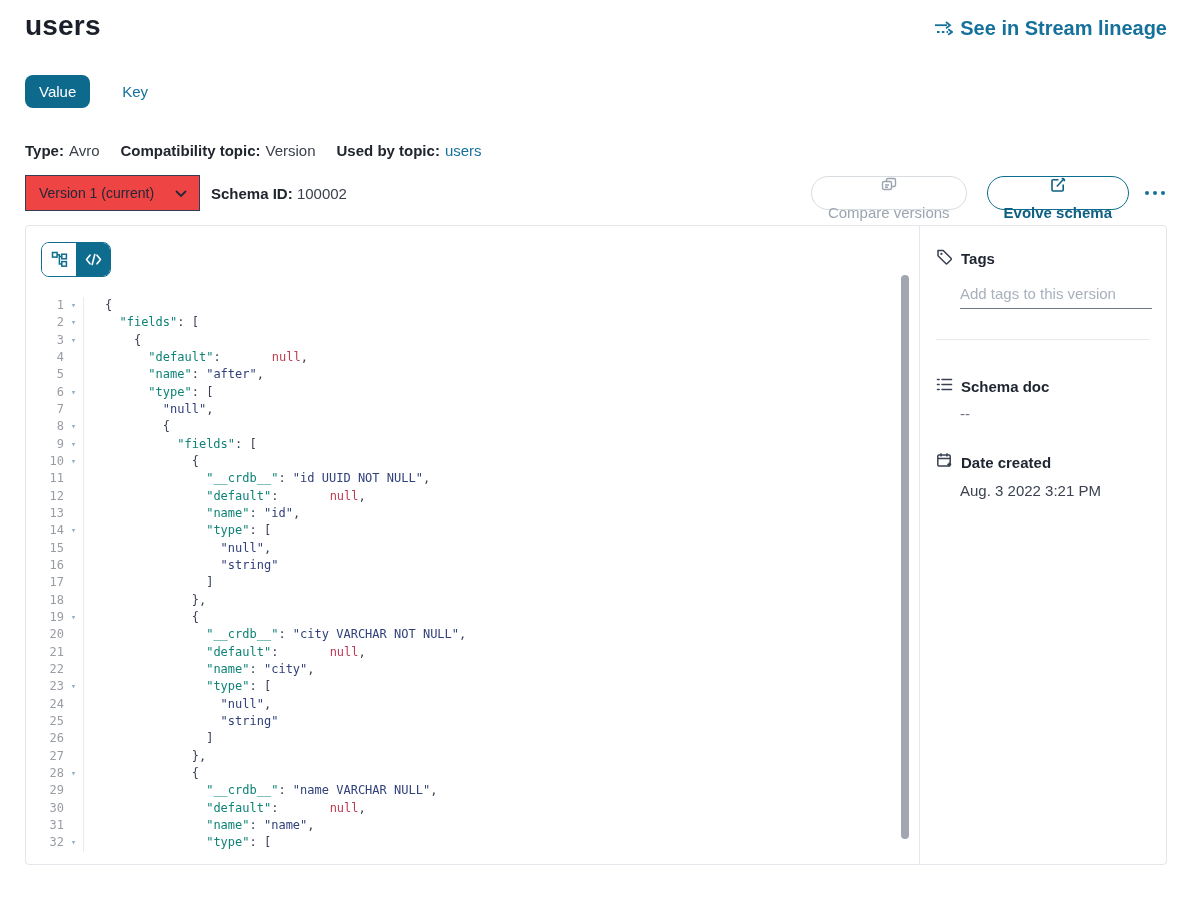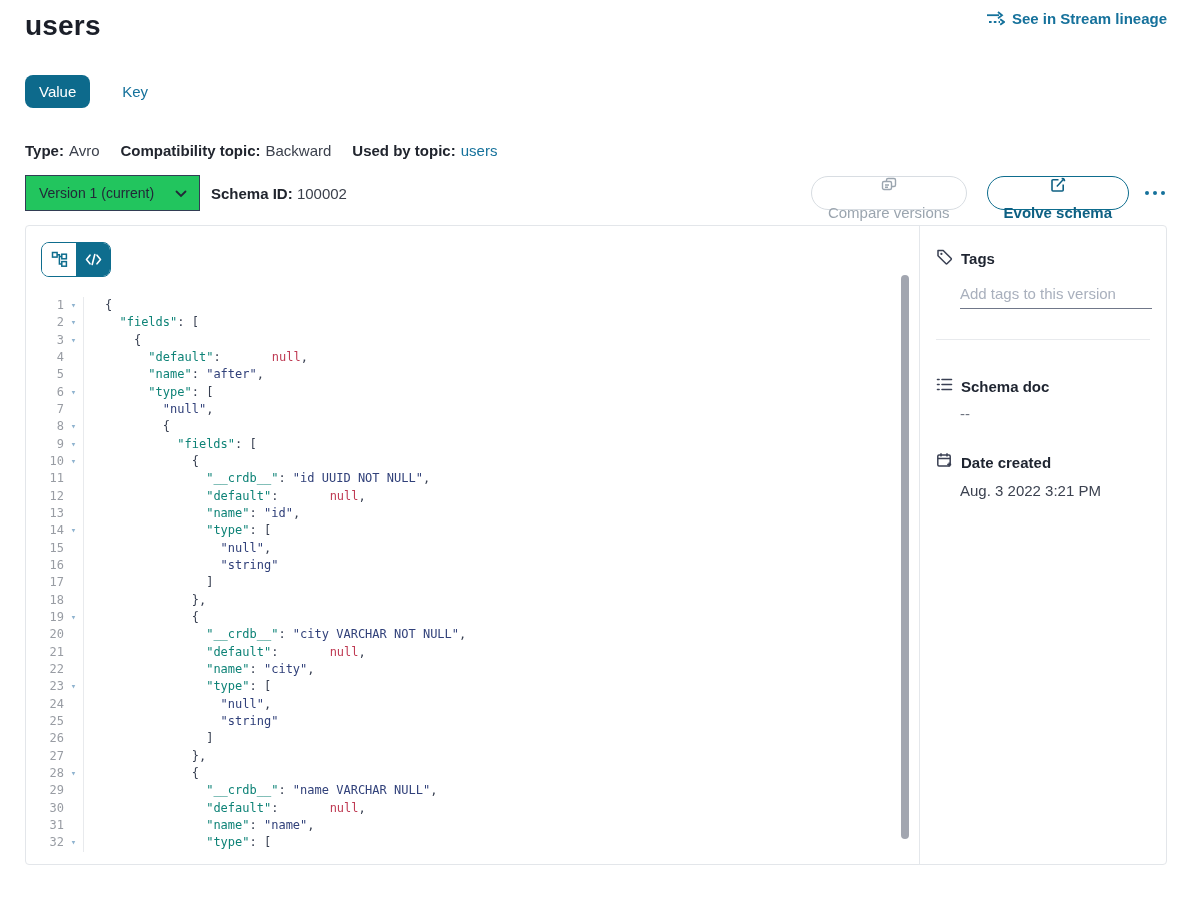--- a/index.html
+++ b/index.html
@@ -6,22 +6,22 @@
   html,body { background:#ffffff; }
   body {
     width:1189px; height:916px; overflow:hidden; position:relative;
     font-family:"Liberation Sans", sans-serif; color:#21252e;
   }
   .page { padding:10px 22px 0 25px; }
 
   
   .header { display:flex; justify-content:space-between; align-items:flex-start; }
   .page-title { font-size:28px; font-weight:700; color:#1b1f29; letter-spacing:.2px; }
-  .lineage { display:flex; align-items:center; gap:7px; color:#15719b; font-size:15px;
-             font-weight:600; cursor:pointer; text-decoration:none; }
+  .lineage { display:flex; align-items:center; gap:7px; color:#15719b; font-size:20px;
+             font-weight:600; cursor:pointer; margin-top:7px; text-decoration:none; }
   .lineage svg { display:block; }
 
   
   .tabs { display:flex; gap:31px; margin-top:41px; position:relative;
           border-bottom:5px solid #dceef7; }
   .tab { font-size:15px; color:#1878a4; padding-bottom:12px; cursor:pointer; position:relative; }
   .tab.active { color:#262b36; }
   .tab.active::after { content:""; position:absolute; left:0; right:0; bottom:-5px;
                        height:5px; background:#0d5e80; }
 
@@ -38,21 +38,21 @@
   .meta-row b { font-weight:700; color:#21252e; }
   .meta-row .v { color:#3b404c; margin-left:5px; }
   .meta-row .grp { display:flex; }
   .meta-row .grp + .grp { margin-left:21px; }
   .topic-link { color:#15719b; margin-left:5px; cursor:pointer; }
 
   
   .version-row { margin-top:16px; display:flex; align-items:center; }
   .select { width:175px; height:36px; border:1px solid #323d54; border-radius:0;
             display:flex; align-items:center; justify-content:space-between;
-            padding:0 12px 0 13px; font-size:14px; color:#222838; cursor:pointer; background:#22c55e; }
+            padding:0 12px 0 13px; font-size:14px; color:#222838; cursor:pointer; background:#ef4444; }
   .schema-id { margin-left:11px; font-size:15px; }
   .schema-id .v { color:#3b404c; font-weight:400; }
   .btn { height:34px; border-radius:17px; background:#fff; font-size:15px;
          display:flex; align-items:center; gap:8px; padding:0 16px; cursor:pointer;
          font-family:"Liberation Sans", sans-serif;flex-direction:column; }
   .btn-compare { margin-left:auto; border:1px solid #d8dde2; color:#9ba5af; }
   .btn-evolve  { margin-left:20px; border:1px solid #0e6d8e; color:#0e6083; font-weight:600; }
   .more { margin-left:14px; display:flex; gap:4px; padding:6px 2px; cursor:pointer; }
   .more i { width:4px; height:4px; border-radius:50%; background:#15719b; display:block; }
 
@@ -122,21 +122,21 @@
     <button class="key-btn">Key</button>
   </div>
 
   <div class="meta-row">
     <span class="grp">
       <b>Type:</b>
       <span class="v">Avro</span>
     </span>
     <span class="grp">
       <b>Compatibility topic:</b>
-      <span class="v">Backward</span>
+      <span class="v">Version</span>
     </span>
     <span class="grp">
       <b>Used by topic:</b>
       <span class="topic-link">users</span>
     </span>
   </div>
 
   <div class="version-row">
     <div class="select">
       <span>Version 1 (current)</span>

